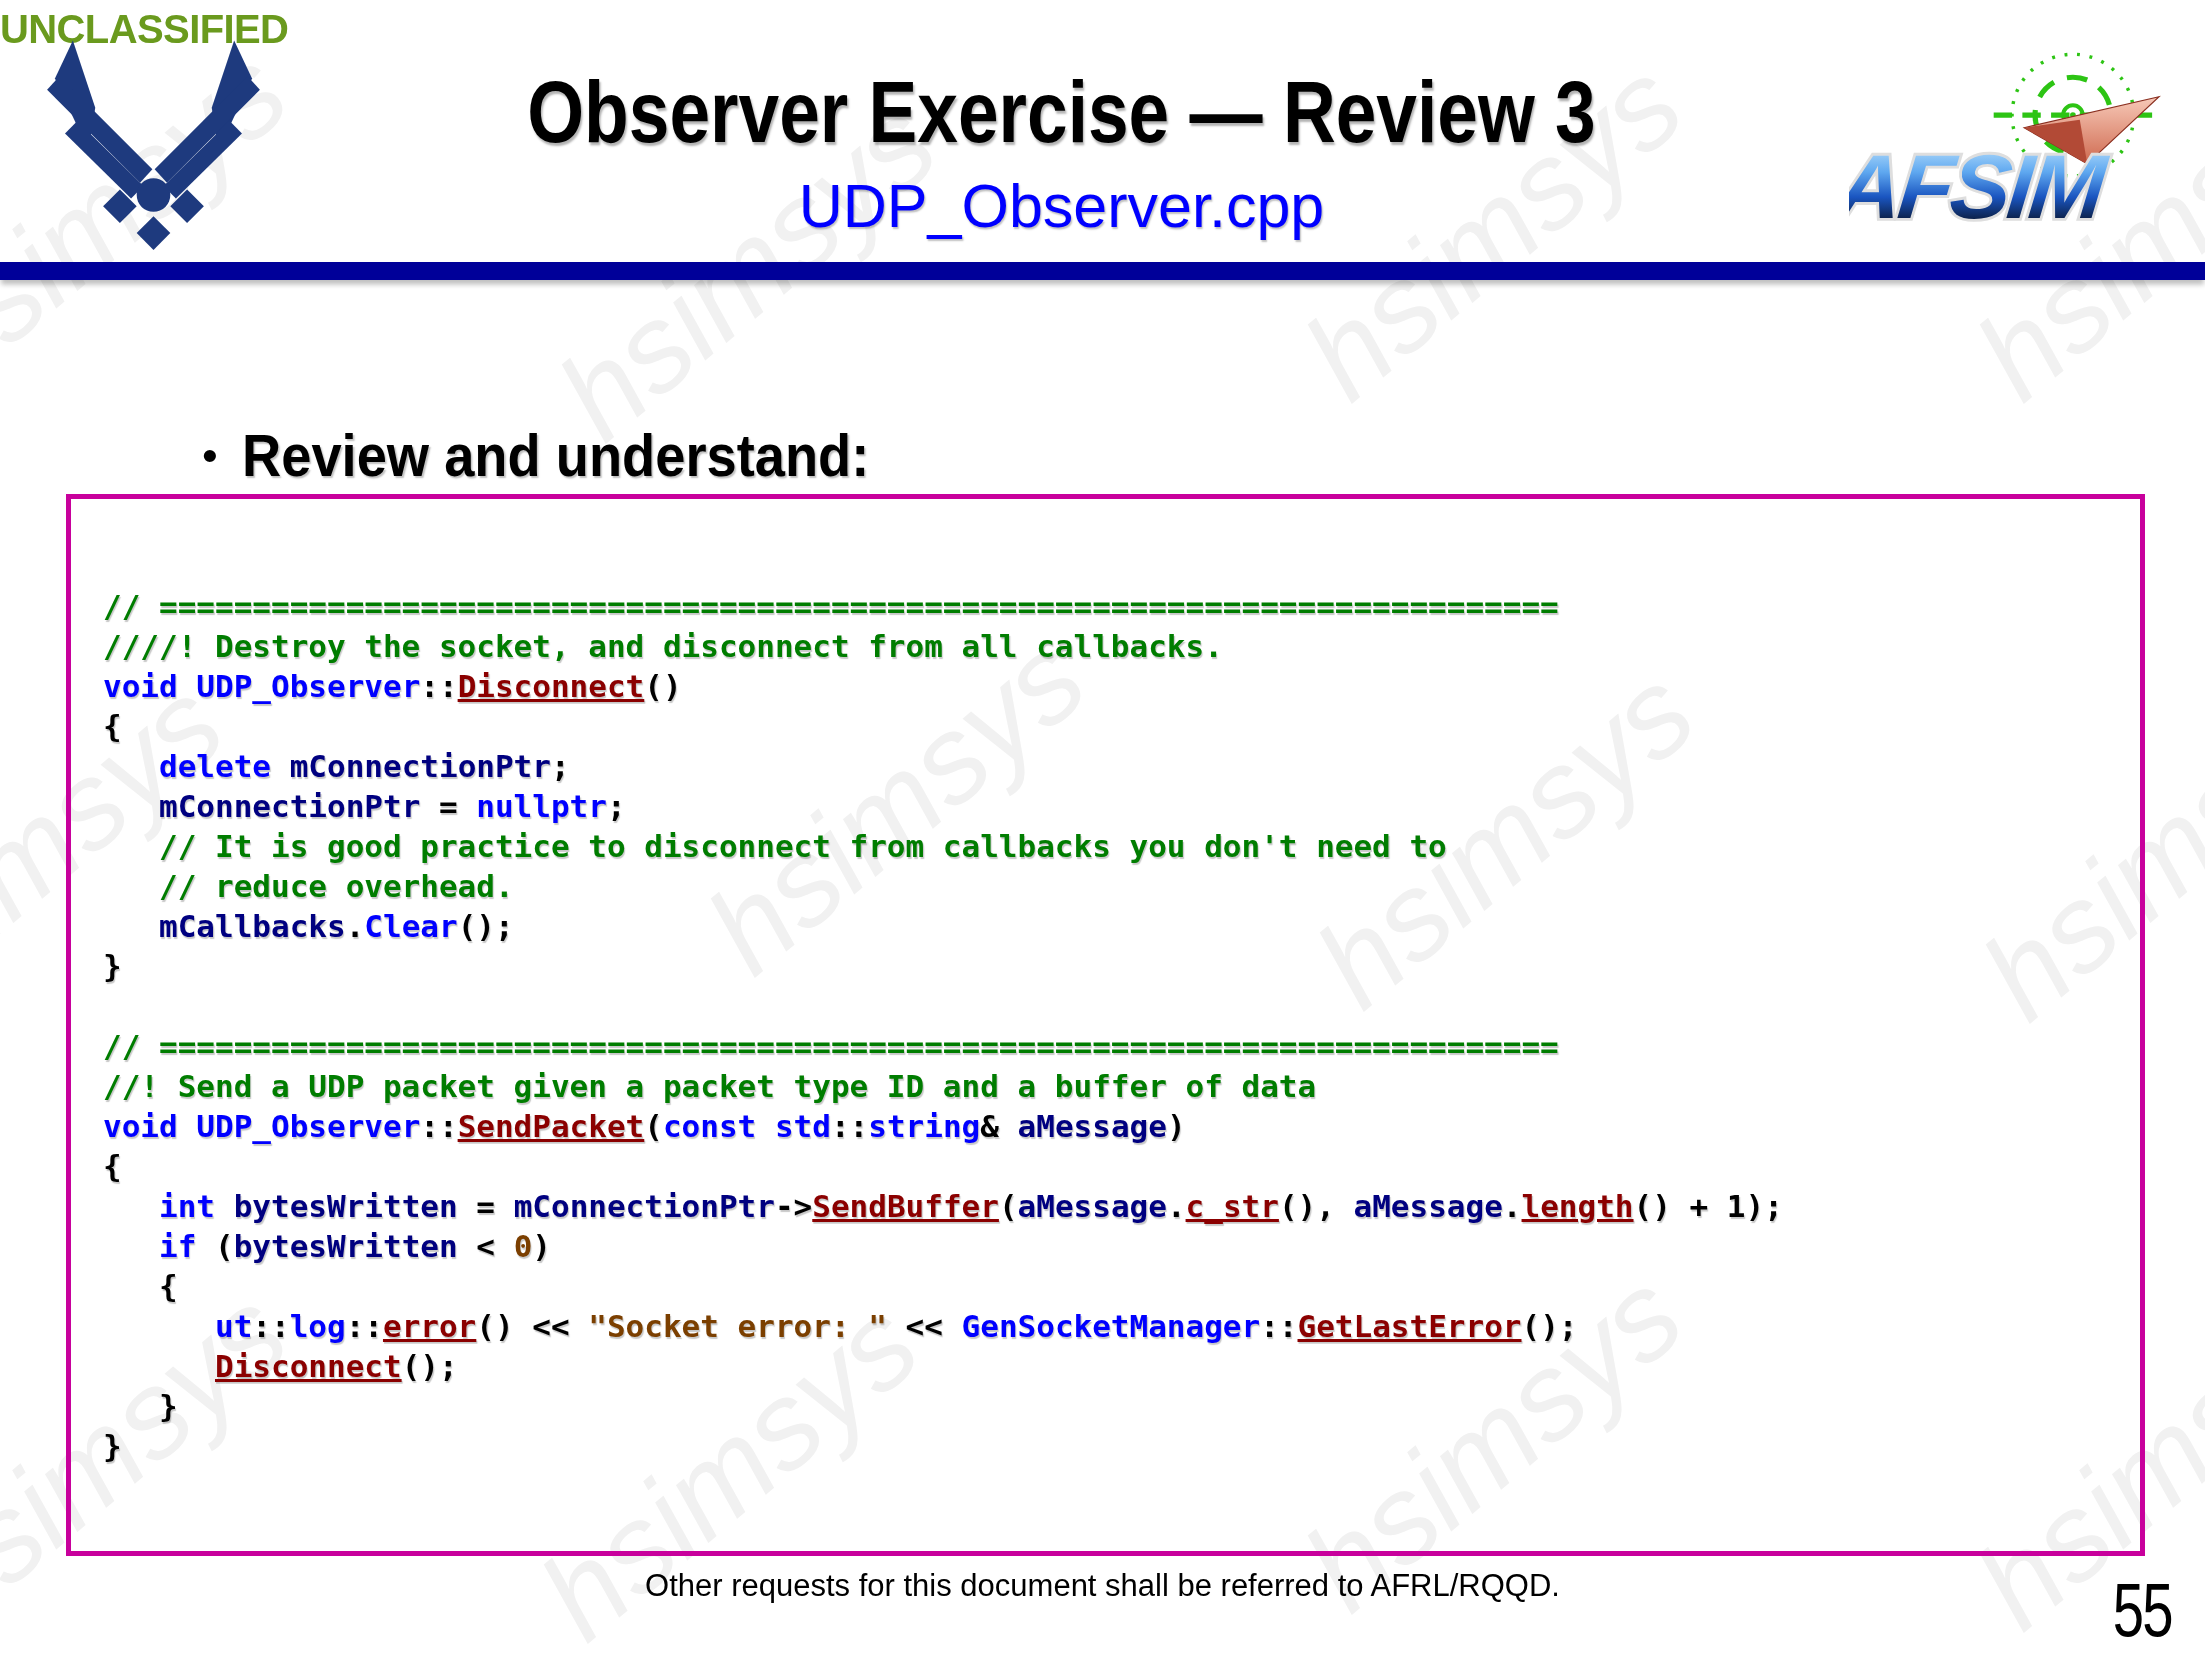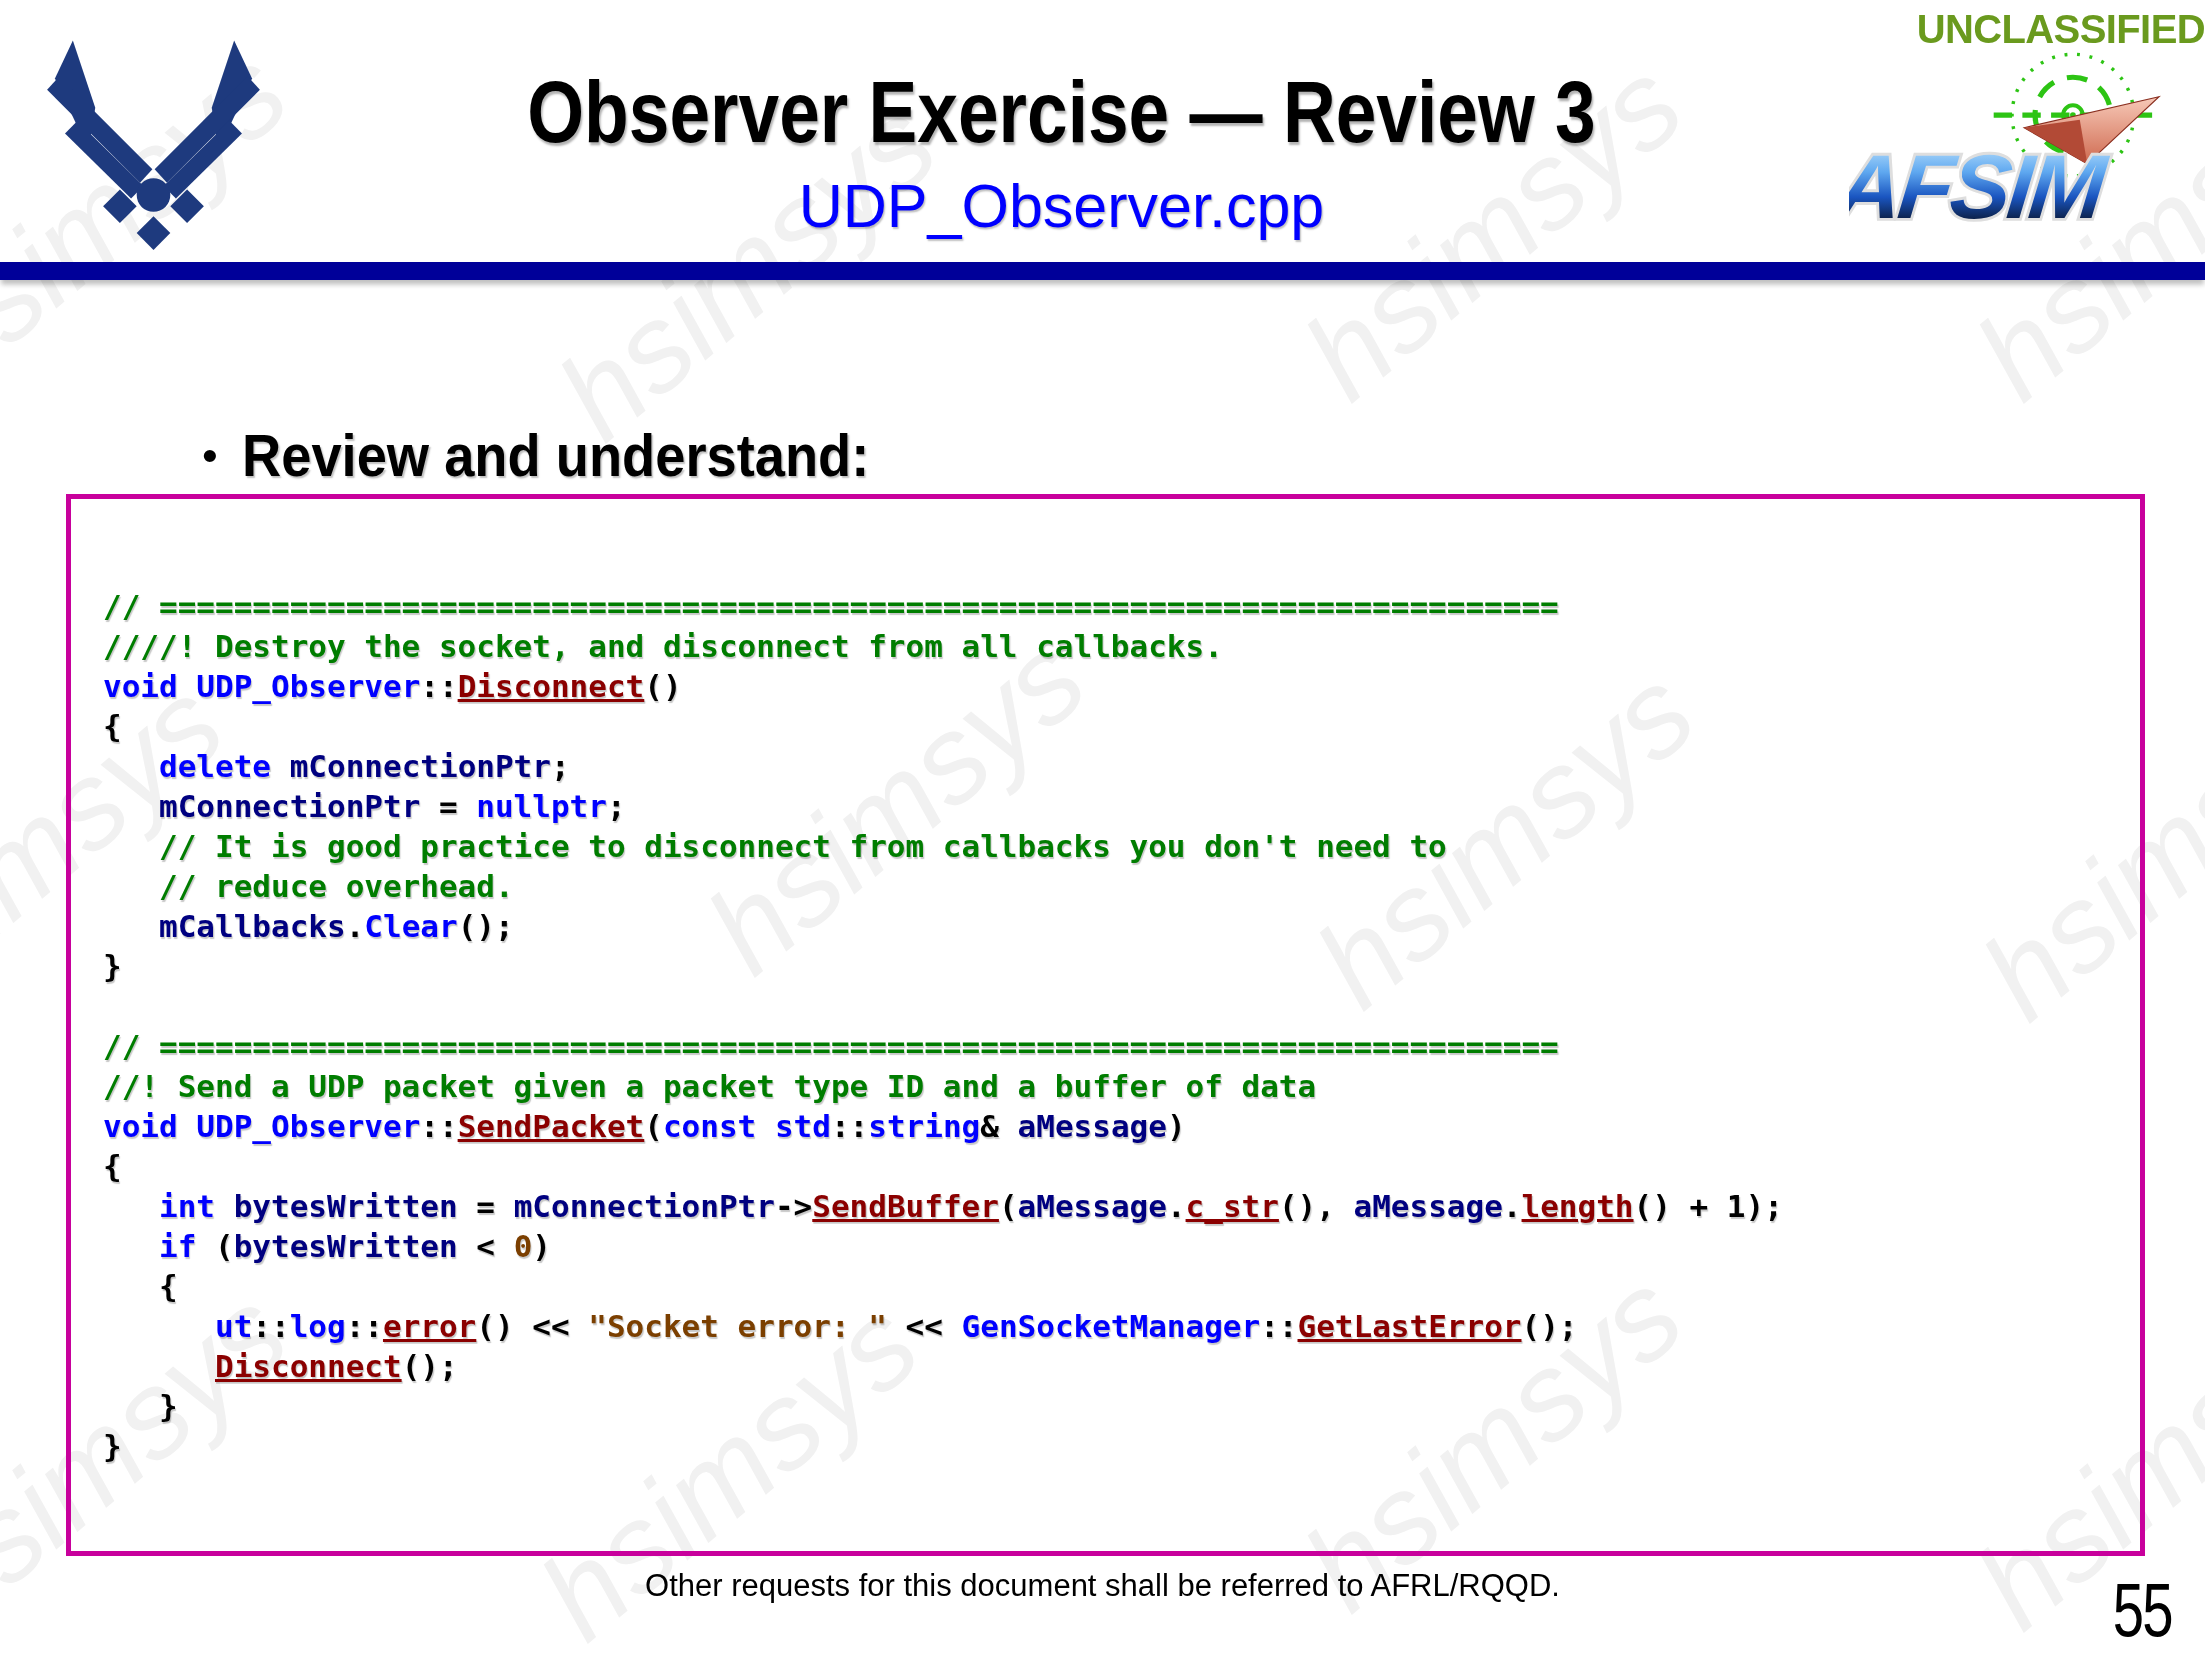--- a/index.html
+++ b/index.html
@@ -24,21 +24,21 @@
   }
   
   .wm-layer{position:absolute;inset:0;z-index:0;}
   .wm{
     position:absolute;transform:translate(-50%,-50%) rotate(-40deg);
     font-style:italic;font-size:123px;color:var(--watermark_gray);
     white-space:nowrap;user-select:none;
   }
   
   .classification{
-    position:absolute;top:6.9px;left:0;width:100%;text-align:right;z-index:2;
+    position:absolute;top:6.9px;left:0;width:100%;text-align:left;z-index:2;
     font-size:40px;font-weight:bold;letter-spacing:-0.6px;color:var(--classification_green);
   }
   .title-wrap{position:absolute;top:68px;left:183px;width:1757px;text-align:center;z-index:2;}
   .slide-title{
     font-size:87px;font-weight:bold;line-height:1.0;
     transform:scaleX(0.84);transform-origin:50% 50%;
     text-shadow:1.7px 2.9px 2.3px rgba(0,0,0,0.30);
   }
   .slide-subtitle{
     margin-top:16px;font-size:61px;color:var(--subtitle_blue);

